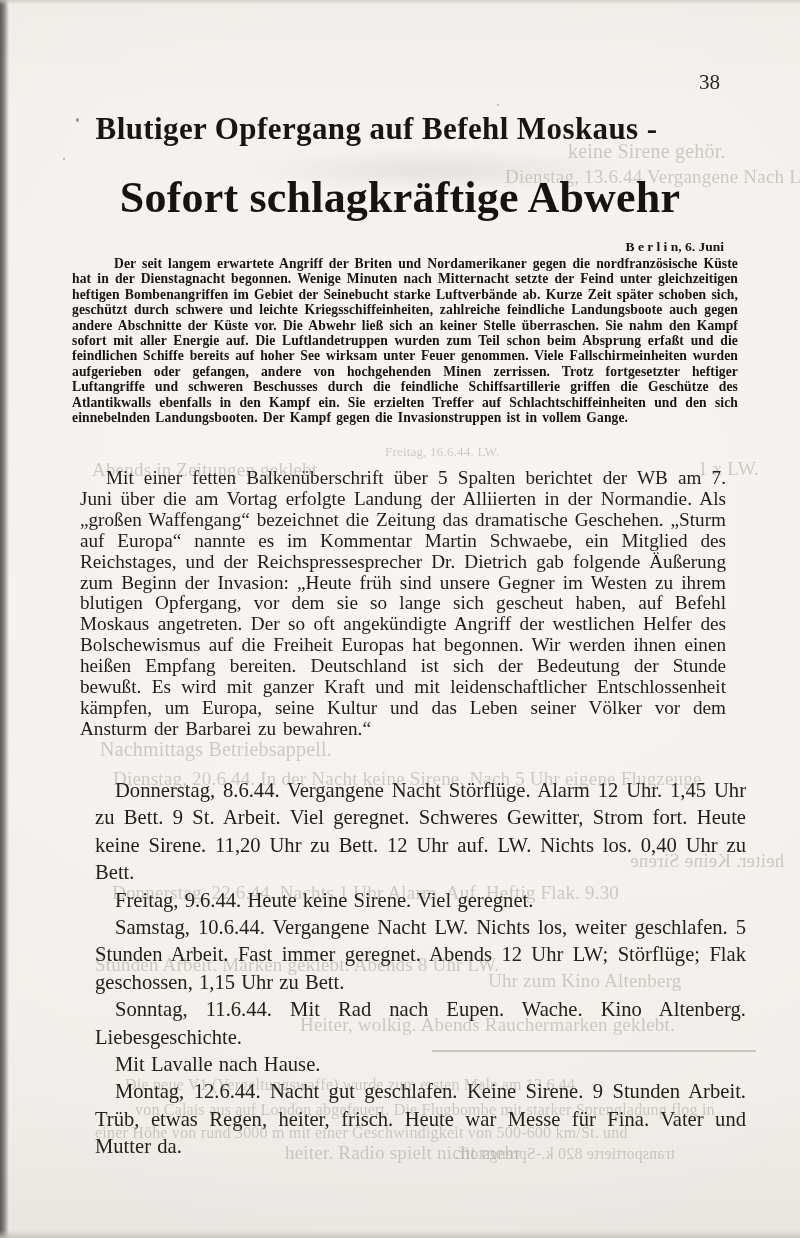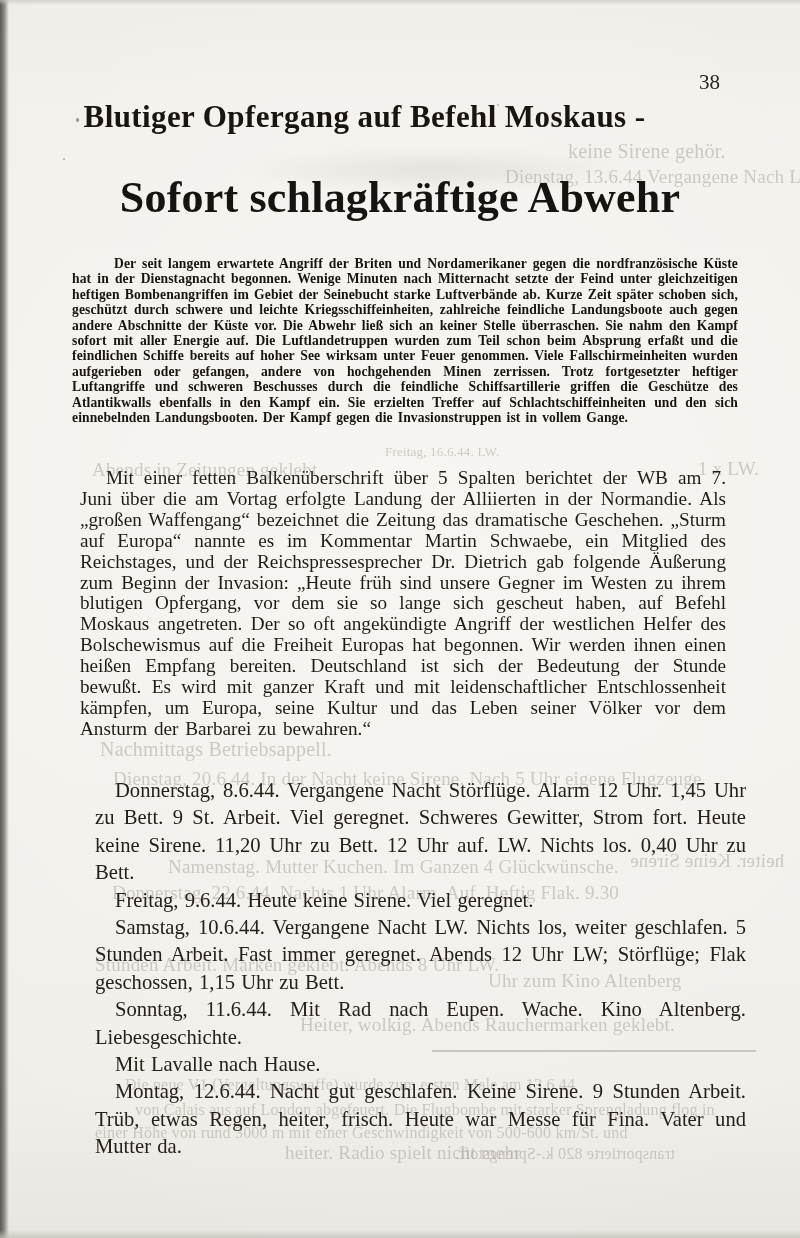--- a/index.html
+++ b/index.html
@@ -34,21 +34,21 @@
   }
   .ghost.mirror{transform:scaleX(-1);}
   .ghost-rule{position:absolute;left:432px;top:1050px;width:324px;height:2px;
     background:#aba59b;opacity:.55;filter:blur(0.5px);}
   .smudge{position:absolute;left:235px;top:148px;width:400px;height:44px;border-radius:50%;
     background:radial-gradient(ellipse at center,#9a948a,rgba(154,148,138,0) 70%);opacity:.18;filter:blur(4px);}
 
   
   .pagenum{position:absolute;top:70px;left:640px;width:80px;text-align:right;
     font-size:21px;color:#2a251f;}
-  .headline-main{position:absolute;top:99px;left:0;width:729px;margin:0;text-align:center;
+  .headline-main{position:absolute;top:99px;left:0;width:729px;margin:12px;text-align:center;
     font-size:31px;font-weight:bold;color:#1a1511;letter-spacing:.4px;}
   .headline-sub{position:absolute;top:172px;left:0;width:800px;margin:0;text-align:center;
     font-size:44px;font-weight:bold;color:#171310;letter-spacing:.2px;}
   .dateline{position:absolute;top:239px;left:72px;width:652px;text-align:right;margin:0;
     font-size:13.5px;font-weight:bold;color:#1a140f;}
   .newspara{position:absolute;top:256px;left:72px;width:666px;margin:0;
     font-size:13.6px;line-height:15.4px;font-weight:bold;color:#1a140f;
     text-align:justify;text-indent:42px;word-spacing:1.6px;letter-spacing:.1px;hyphens:auto;}
   .commentary{position:absolute;top:468px;left:80px;width:646px;margin:0;
     font-size:19.2px;line-height:20.9px;color:#221c16;
@@ -72,38 +72,38 @@
   <div class="ghost-layer">
     <div class="smudge"></div>
     <span class="ghost" style="left:568px;top:140px;font-size:20px;">keine Sirene gehör.</span>
     <span class="ghost" style="left:505px;top:166px;font-size:19px;">Dienstag, 13.6.44 Vergangene Nach LW. Alarm, Flak geschossen.</span>
     <span class="ghost" style="left:385px;top:444px;font-size:13px;">Freitag, 16.6.44. LW.</span>
     <span class="ghost" style="left:92px;top:459px;font-size:19px;">Abends in Zeitungen geklebt</span>
     <span class="ghost" style="left:698px;top:458px;font-size:19px;">1 x LW.</span>
     <span class="ghost" style="left:100px;top:738px;font-size:20px;">Nachmittags Betriebsappell.</span>
     <span class="ghost" style="left:113px;top:768px;font-size:19px;">Dienstag, 20.6.44. In der Nacht keine Sirene. Nach 5 Uhr eigene Flugzeuge</span>
     <span class="ghost mirror" style="left:630px;top:850px;font-size:19px;">heiter. Keine Sirene</span>
-    <span class="ghost" style="left:168px;top:856px;font-size:19px;">Namenstag. Mutter Kuchen. Im Ganzen 4 Glückwünsche.</span>
     <span class="ghost" style="left:112px;top:882px;font-size:19px;">Donnerstag, 22.6.44. Nachts 1 Uhr Alarm. Auf. Heftig Flak. 9.30</span>
     <span class="ghost" style="left:95px;top:954px;font-size:19px;">Stunden Arbeit. Marken geklebt. Abends 8 Uhr LW.</span>
     <span class="ghost" style="left:300px;top:1014px;font-size:19px;">Heiter, wolkig. Abends Rauchermarken geklebt.</span>
     <span class="ghost" style="left:488px;top:970px;font-size:19px;">Uhr zum Kino Altenberg</span>
     <div class="ghost-rule"></div>
     <span class="ghost" style="left:125px;top:1076px;font-size:16px;">Die neue V1 (Vergeltungswaffe) wurde zum ersten Male am 13.6.44</span>
     <span class="ghost" style="left:95px;top:1101px;font-size:16px;margin-left:40px;">von Calais aus auf London abgefeuert. Die Flugbombe mit starker Sprengladung flog in</span>
     <span class="ghost" style="left:95px;top:1124px;font-size:16px;">einer Höhe von rund 3000 m mit einer Geschwindigkeit von 500-600 km/St. und</span>
     <span class="ghost mirror" style="left:455px;top:1145px;font-size:16px;">transportierte 820 k.-Sprengstoff.</span>
     <span class="ghost" style="left:285px;top:1142px;font-size:19px;">heiter. Radio spielt nicht mehr</span>
   </div>
 
   <div class="pagenum">38</div>
 
   <h1 class="headline-main">Blutiger Opfergang auf Befehl Moskaus -</h1>
   <h2 class="headline-sub">Sofort schlagkräftige Abwehr</h2>
 
+  <p class="dateline">B e r l i n,  6. Juni</p>
 
   <p class="newspara">Der seit langem erwartete Angriff der Briten und Nordamerikaner gegen die nordfranzösische Küste hat in der Dienstagnacht begonnen. Wenige Minuten nach Mitternacht setzte der Feind unter gleichzeitigen heftigen Bombenangriffen im Gebiet der Seinebucht starke Luftverbände ab. Kurze Zeit später schoben sich, geschützt durch schwere und leichte Kriegsschiffeinheiten, zahlreiche feindliche Landungsboote auch gegen andere Abschnitte der Küste vor. Die Abwehr ließ sich an keiner Stelle überraschen. Sie nahm den Kampf sofort mit aller Energie auf. Die Luftlandetruppen wurden zum Teil schon beim Absprung erfaßt und die feindlichen Schiffe bereits auf hoher See wirksam unter Feuer genommen. Viele Fallschirmeinheiten wurden aufgerieben oder gefangen, andere von hochgehenden Minen zerrissen. Trotz fortgesetzter heftiger Luftangriffe und schweren Beschusses durch die feindliche Schiffsartillerie griffen die Geschütze des Atlantikwalls ebenfalls in den Kampf ein. Sie erzielten Treffer auf Schlachtschiffeinheiten und den sich einnebelnden Landungsbooten. Der Kampf gegen die Invasionstruppen ist in vollem Gange.</p>
 
   <p class="commentary">Mit einer fetten Balkenüberschrift über 5 Spalten berichtet der WB am 7. Juni über die am Vortag erfolgte Landung der Alliierten in der Normandie. Als „großen Waffengang“ bezeichnet die Zeitung das dramatische Geschehen. „Sturm auf Europa“ nannte es im Kommentar Martin Schwaebe, ein Mitglied des Reichstages, und der Reichspressesprecher Dr. Dietrich gab folgende Äußerung zum Beginn der Invasion: „Heute früh sind unsere Gegner im Westen zu ihrem blutigen Opfergang, vor dem sie so lange sich gescheut haben, auf Befehl Moskaus angetreten. Der so oft angekündigte Angriff der westlichen Helfer des Bolschewismus auf die Freiheit Europas hat begonnen. Wir werden ihnen einen heißen Empfang bereiten. Deutschland ist sich der Bedeutung der Stunde bewußt. Es wird mit ganzer Kraft und mit leidenschaftlicher Entschlossenheit kämpfen, um Europa, seine Kultur und das Leben seiner Völker vor dem Ansturm der Barbarei zu bewahren.“</p>
 
   <div class="diary">
     <p>Donnerstag, 8.6.44. Vergangene Nacht Störflüge. Alarm 12 Uhr. 1,45 Uhr zu Bett. 9 St. Arbeit. Viel geregnet. Schweres Gewitter, Strom fort. Heute keine Sirene. 11,20 Uhr zu Bett. 12 Uhr auf. LW. Nichts los. 0,40 Uhr zu Bett.</p>
     <p>Freitag, 9.6.44. Heute keine Sirene. Viel geregnet.</p>
     <p>Samstag, 10.6.44. Vergangene Nacht LW. Nichts los, weiter geschlafen. 5 Stunden Arbeit. Fast immer geregnet. Abends 12 Uhr LW; Störflüge; Flak geschossen, 1,15 Uhr zu Bett.</p>
     <p>Sonntag, 11.6.44. Mit Rad nach Eupen. Wache. Kino Altenberg. Liebesgeschichte.</p>

